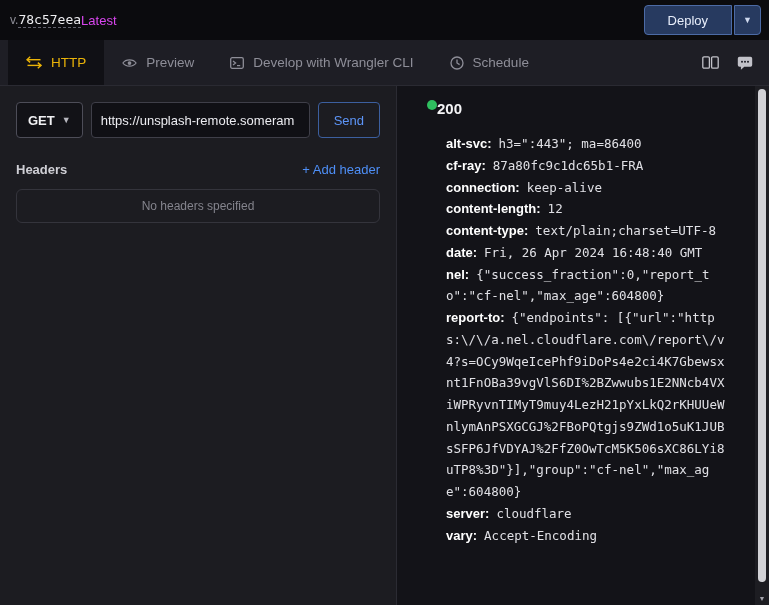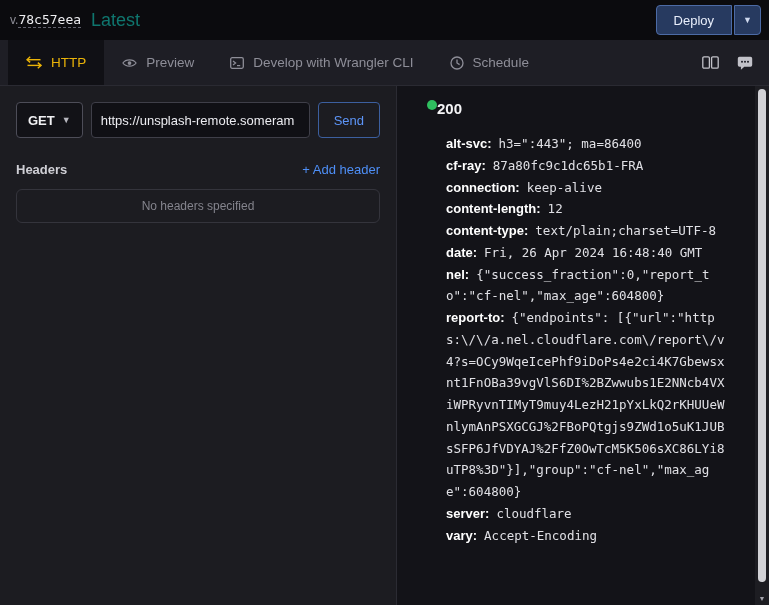--- a/index.html
+++ b/index.html
@@ -4,24 +4,24 @@
 <style>
   *{box-sizing:border-box;margin:0;padding:0}
   html,body{width:769px;height:605px;overflow:hidden;background:#131318;font-family:"Liberation Sans",sans-serif}
   .app{width:769px;height:605px;display:flex;flex-direction:column}
 
   
   .topbar{height:40px;background:#0b0b0e;display:flex;align-items:center;padding:0 8px 0 10px;flex:0 0 auto}
   .version{display:flex;align-items:baseline}
   .v-prefix{color:#8f8f98;font-size:12px}
   .v-hash{color:#ededf0;font-size:13px;font-family:"DejaVu Sans Mono",monospace;border-bottom:1px dashed #62626d;cursor:pointer}
-  .latest{color:#0f766e;font-size:18px;margin-left:10px;cursor:pointer}
+  .latest{color:#d946ef;font-size:13px;cursor:pointer}
   .spacer{flex:1}
   .deploy-group{display:flex;gap:2px}
-  .btn-deploy{height:30px;padding:0 17px;background:#273a60;border:1px solid #4c6ba6;border-radius:4px 0 0 4px;color:#e8eefb;font-size:13px;cursor:pointer;font-family:"Liberation Sans",sans-serif}
+  .btn-deploy{height:30px;padding:0 23px;background:#273a60;border:1px solid #4c6ba6;border-radius:4px 0 0 4px;color:#e8eefb;font-size:13px;cursor:pointer;font-family:"Liberation Sans",sans-serif}
   .btn-deploy-caret{width:27px;height:30px;background:#273a60;border:1px solid #4c6ba6;border-radius:0 4px 4px 0;color:#cfd9ef;font-size:9px;cursor:pointer;display:flex;align-items:center;justify-content:center}
 
   
   .tabbar{height:46px;background:#1e1e25;display:flex;align-items:stretch;border-bottom:1px solid #2a2a32;flex:0 0 auto;padding-left:8px}
   .tab{display:flex;align-items:center;gap:9px;padding:0 18px;font-size:13.5px;color:#8e8e98;cursor:pointer;white-space:nowrap}
   .tab.active{background:#101015;color:#eab308}
   .tab svg{flex:0 0 auto;display:block}
   .tabbar-icons{margin-left:auto;display:flex;align-items:center;gap:18px;padding-right:16px;color:#c2c2c9}
   .tabbar-icons .ticon{cursor:pointer;display:flex;align-items:center}
 

